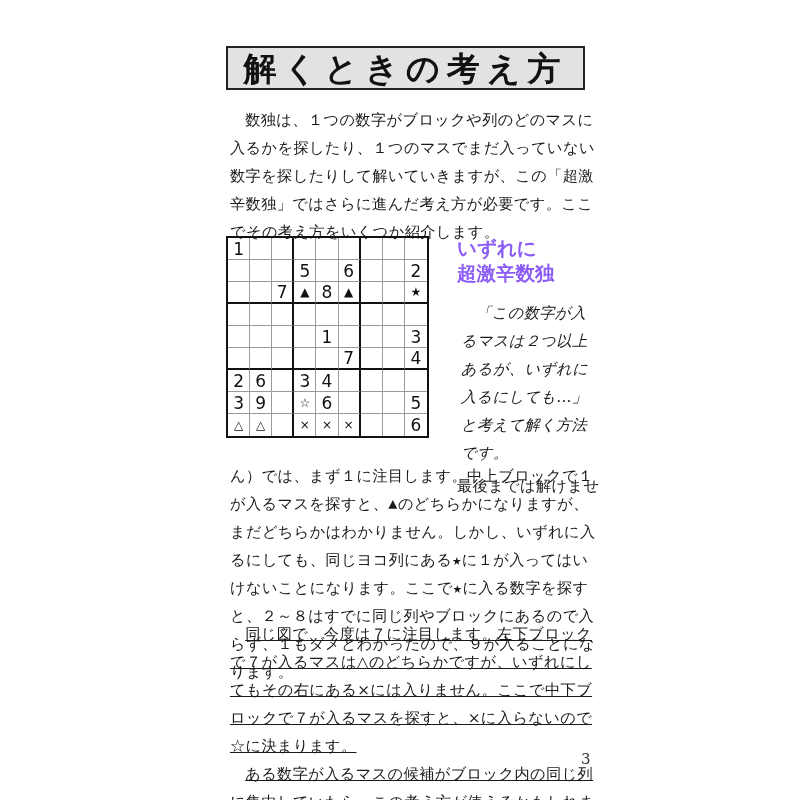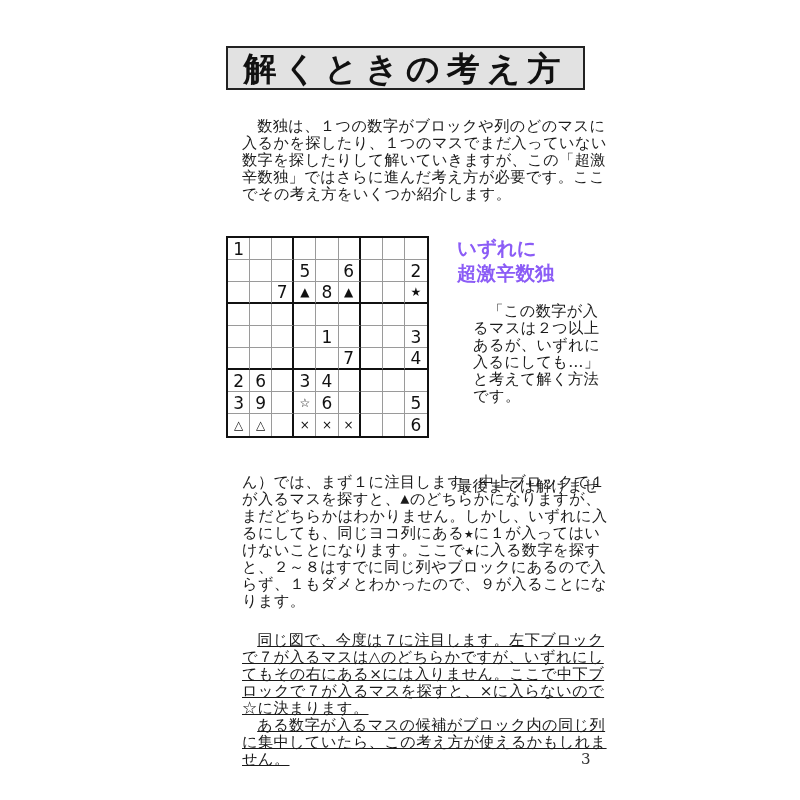--- a/index.html
+++ b/index.html
@@ -3,26 +3,26 @@
 <meta charset="utf-8">
 <style>
   html, body { margin:0; padding:0; background:#ffffff; }
   body { width:800px; height:800px; position:relative; overflow:hidden;
          font-family:"DejaVu Serif","Liberation Serif",serif; color:#1a1a1a; }
   .title-box { position:absolute; left:226px; top:46px; width:359px; height:44px;
                background:#e2e2e2; border:2px solid #222; box-sizing:border-box;
                display:flex; align-items:center; justify-content:center;text-align:center; }
   .title-box span { font-family:"DejaVu Sans","Liberation Sans",sans-serif; font-weight:bold;
                font-size:33px; letter-spacing:7px; color:#111; line-height:1; }
-  .para { position:absolute; font-size:15.2px; line-height:17px; letter-spacing:0.4px; margin:16px; }
+  .para { position:absolute; font-size:15.2px; line-height:28px; letter-spacing:0.4px; margin:4px; }
   .intro { left:226px; top:102px; width:368px; }
   .side-heading { position:absolute; left:457px; top:236px; width:150px;
                   font-family:"DejaVu Sans","Liberation Sans",sans-serif; font-weight:bold;
                   font-size:19.5px; line-height:25px; margin:0; color:#8b5cf6; }
-  .side-text { left:457px; top:287px; width:140px; }
+  .side-text { left:457px; top:295px; width:140px;font-style:italic; }
   .body1 { left:226px; top:459px; width:372px;font-family:Liberation Mono, monospace; }
   .body2 { left:226px; top:616px; width:372px;text-decoration:underline; }
   .indent { text-indent:1em; }
   .right-first { position:absolute; left:457px; top:440px; font-size:15.2px; letter-spacing:0.4px;margin-top:36px; }
   .grid { position:absolute; left:226px; top:236px; width:203px; height:202px;
           display:grid; grid-template-columns:repeat(9,1fr); grid-template-rows:repeat(9,1fr);
           border:2.5px solid #111; box-sizing:border-box; }
   .cell { border-right:1px solid #9a9a9a; border-bottom:1px solid #9a9a9a;
           display:flex; align-items:center; justify-content:center;
           font-family:"DejaVu Sans","Liberation Sans",sans-serif; font-size:17px; color:#111;

